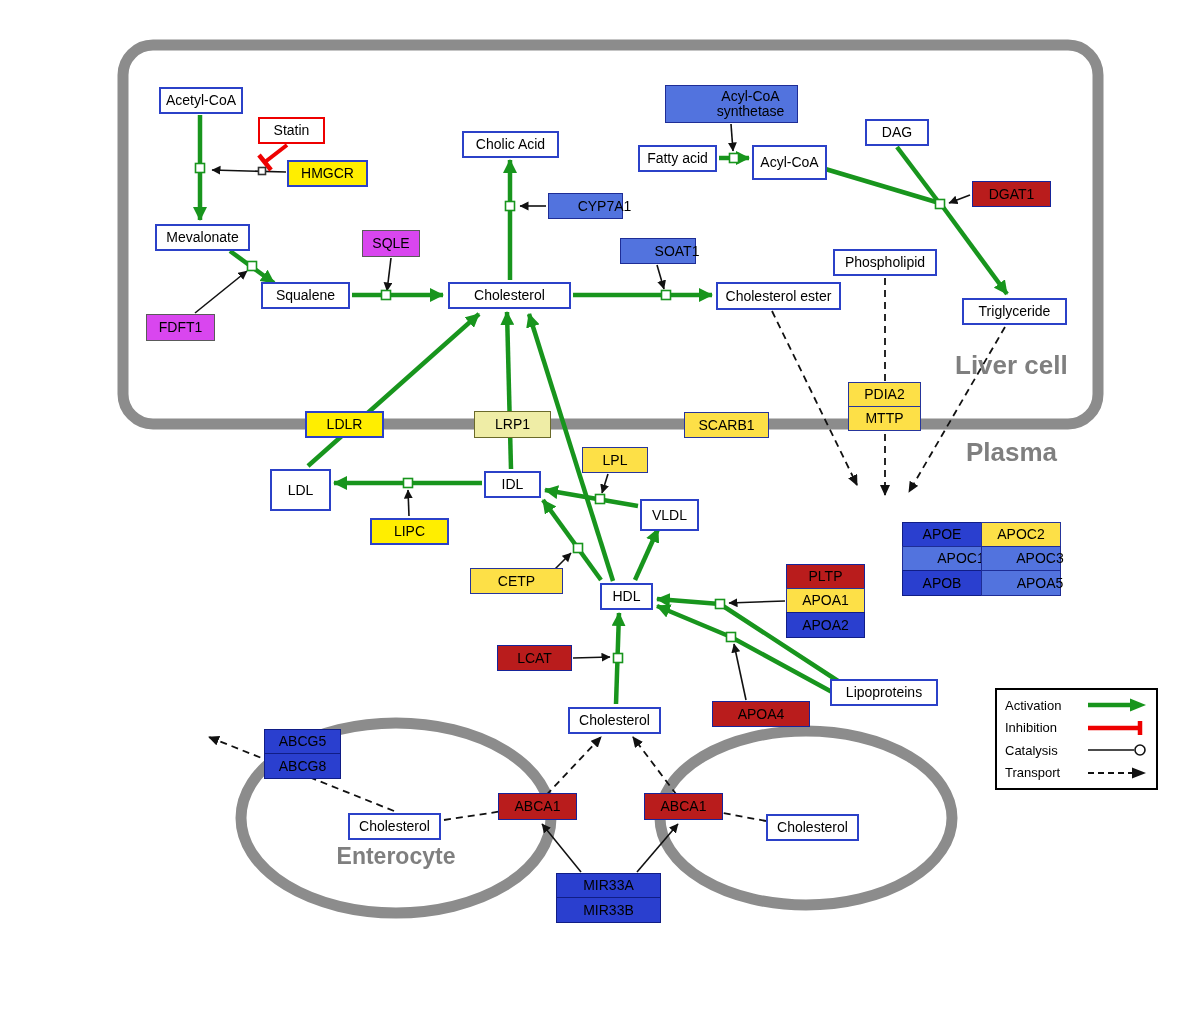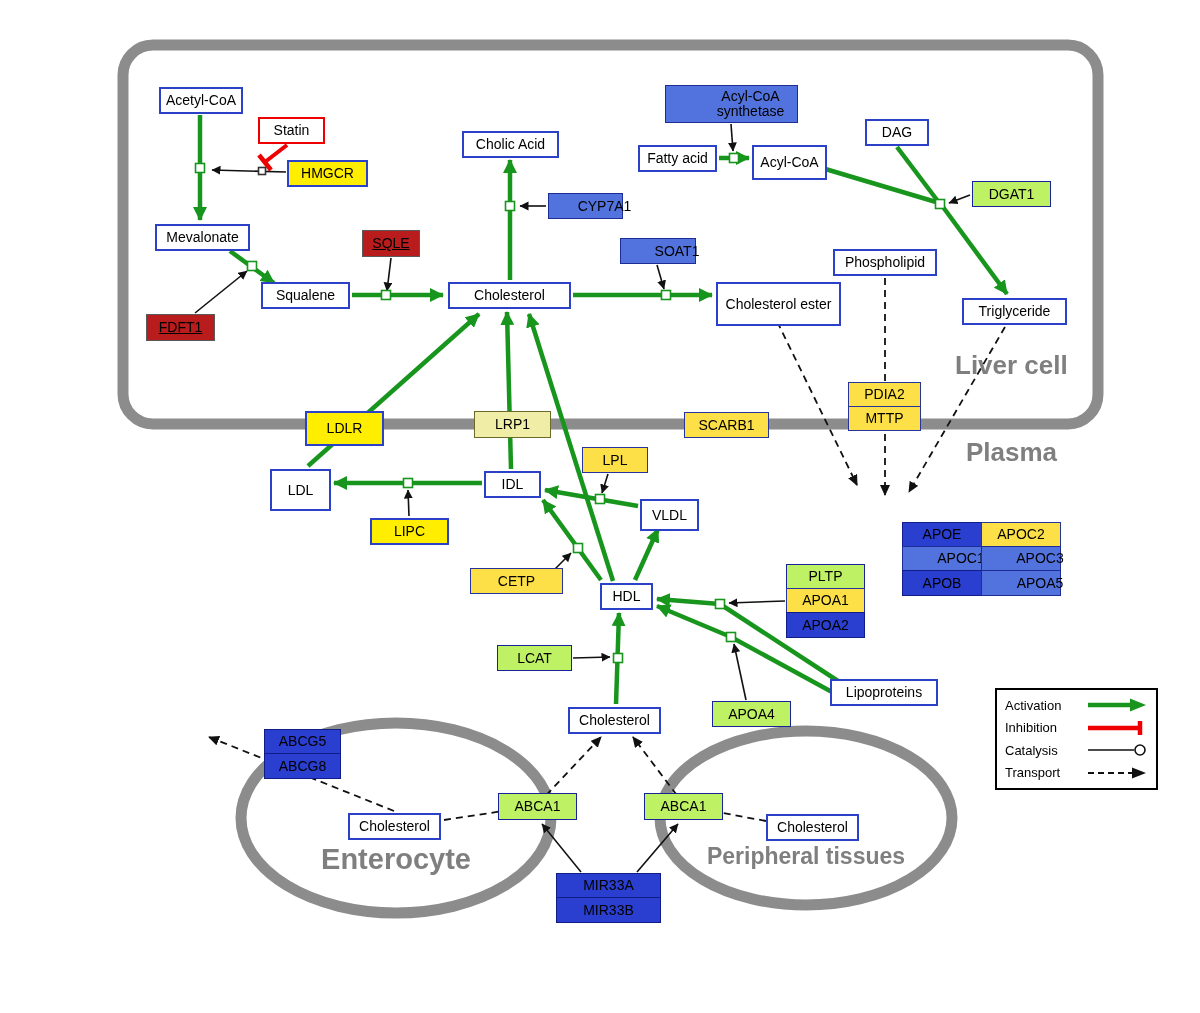--- a/index.html
+++ b/index.html
@@ -8,30 +8,30 @@
     font-family:"Liberation Sans","DejaVu Sans",sans-serif;
   }
   svg.edges{position:absolute;left:0;top:0;}
   .node{
     position:absolute;box-sizing:border-box;display:flex;align-items:center;justify-content:center;
     text-align:center;font-size:14px;line-height:1.05;color:#000;background:#fff;
     border:2px solid #2b41c8;padding:0 2px;
   }
   .drug{border-color:#ee0000;border-width:2.5px;}
   .yellow{background:#ffee00;border:2px solid #2b41c8;}
-  .paleyellow{background:#b91c1c;border:1.5px solid #5a5a5a;text-decoration:underline;}
+  .paleyellow{background:#d946ef;border:1.5px solid #5a5a5a;}
   .lyellow{background:#efeda6;border:1.5px solid #6a6a2a;}
   .lblue{background:#fde047;border:1.5px solid #26359b;}
   .mblue{background:#5273de;border:1.5px solid #1e2d96;padding-left:40px;}
-  .sblue{background:#bef264;border:1.5px solid #16249a;}
+  .sblue{background:#b91c1c;border:1.5px solid #16249a;}
   .dblue{background:#2a3fcf;border:1.5px solid #101d86;}
   .complabel{position:absolute;color:#7f7f7f;font-weight:bold;}
   .lbl-liver{left:955px;top:350px;font-size:26px;}
   .lbl-plasma{left:966px;top:437px;font-size:26px;}
-  .lbl-enterocyte{left:296px;top:843px;width:200px;text-align:center;font-size:29px;}
+  .lbl-enterocyte{left:296px;top:843px;width:200px;text-align:center;font-size:23px;}
   .lbl-peripheral{left:666px;top:843px;width:280px;text-align:center;font-size:23px;}
   .legend{
     position:absolute;left:995px;top:688px;width:163px;height:102px;box-sizing:border-box;
     border:2px solid #000;background:#fff;padding:7px 8px;display:flex;flex-direction:column;justify-content:space-between;
   }
   .legend-row{display:flex;align-items:center;justify-content:space-between;font-size:13px;color:#000;}
   .legend-row svg{flex:0 0 auto;}
 </style>
 </head>
 <body>
@@ -133,47 +133,47 @@
   <div class="node drug" style="left:258px;top:117px;width:67px;height:27px">Statin</div>
   <div class="node yellow" style="left:287px;top:160px;width:81px;height:27px">HMGCR</div>
   <div class="node" style="left:155px;top:224px;width:95px;height:27px">Mevalonate</div>
   <div class="node paleyellow" style="left:362px;top:230px;width:58px;height:27px">SQLE</div>
   <div class="node paleyellow" style="left:146px;top:314px;width:69px;height:27px">FDFT1</div>
   <div class="node" style="left:261px;top:282px;width:89px;height:27px">Squalene</div>
   <div class="node" style="left:448px;top:282px;width:123px;height:27px">Cholesterol</div>
   <div class="node" style="left:462px;top:131px;width:97px;height:27px">Cholic Acid</div>
   <div class="node mblue" style="left:548px;top:193px;width:75px;height:26px">CYP7A1</div>
   <div class="node mblue" style="left:620px;top:238px;width:76px;height:26px">SOAT1</div>
-  <div class="node" style="left:716px;top:282px;width:125px;height:44px">Cholesterol ester</div>
+  <div class="node" style="left:716px;top:282px;width:125px;height:28px">Cholesterol ester</div>
   <div class="node mblue" style="left:665px;top:85px;width:133px;height:38px">Acyl-CoA synthetase</div>
   <div class="node" style="left:638px;top:145px;width:79px;height:27px">Fatty acid</div>
   <div class="node" style="left:752px;top:145px;width:75px;height:35px">Acyl-CoA</div>
   <div class="node" style="left:865px;top:119px;width:64px;height:27px">DAG</div>
   <div class="node sblue" style="left:972px;top:181px;width:79px;height:26px">DGAT1</div>
   <div class="node" style="left:833px;top:249px;width:104px;height:27px">Phospholipid</div>
   <div class="node" style="left:962px;top:298px;width:105px;height:27px">Triglyceride</div>
   <div class="node lblue" style="left:848px;top:382px;width:73px;height:25px">PDIA2</div>
   <div class="node lblue" style="left:848px;top:406px;width:73px;height:25px">MTTP</div>
 
-  <div class="node yellow" style="left:305px;top:411px;width:79px;height:35px">LDLR</div>
+  <div class="node yellow" style="left:305px;top:411px;width:79px;height:27px">LDLR</div>
   <div class="node lyellow" style="left:474px;top:411px;width:77px;height:27px">LRP1</div>
   <div class="node lblue" style="left:684px;top:412px;width:85px;height:26px">SCARB1</div>
 
   <div class="node" style="left:270px;top:469px;width:61px;height:42px">LDL</div>
   <div class="node" style="left:484px;top:471px;width:57px;height:27px">IDL</div>
   <div class="node lblue" style="left:582px;top:447px;width:66px;height:26px">LPL</div>
   <div class="node" style="left:640px;top:499px;width:59px;height:32px">VLDL</div>
   <div class="node yellow" style="left:370px;top:518px;width:79px;height:27px">LIPC</div>
   <div class="node lblue" style="left:470px;top:568px;width:93px;height:26px">CETP</div>
   <div class="node" style="left:600px;top:583px;width:53px;height:27px">HDL</div>
   <div class="node sblue" style="left:786px;top:564px;width:79px;height:25px">PLTP</div>
   <div class="node lblue" style="left:786px;top:588px;width:79px;height:25px">APOA1</div>
   <div class="node dblue" style="left:786px;top:612px;width:79px;height:26px">APOA2</div>
   <div class="node sblue" style="left:497px;top:645px;width:75px;height:26px">LCAT</div>
-  <div class="node sblue" style="left:712px;top:701px;width:79px;height:26px">APOA4</div>
+  <div class="node sblue" style="left:712px;top:701px;width:98px;height:26px">APOA4</div>
   <div class="node" style="left:830px;top:679px;width:108px;height:27px">Lipoproteins</div>
 
   <div class="node dblue" style="left:902px;top:522px;width:80px;height:25px">APOE</div>
   <div class="node lblue" style="left:981px;top:522px;width:80px;height:25px">APOC2</div>
   <div class="node mblue" style="left:902px;top:546px;width:80px;height:25px">APOC1</div>
   <div class="node mblue" style="left:981px;top:546px;width:80px;height:25px">APOC3</div>
   <div class="node dblue" style="left:902px;top:570px;width:80px;height:26px">APOB</div>
   <div class="node mblue" style="left:981px;top:570px;width:80px;height:26px">APOA5</div>
 
   <div class="node" style="left:568px;top:707px;width:93px;height:27px">Cholesterol</div>
@@ -183,21 +183,20 @@
   <div class="node" style="left:348px;top:813px;width:93px;height:27px">Cholesterol</div>
   <div class="node sblue" style="left:498px;top:793px;width:79px;height:27px">ABCA1</div>
   <div class="node sblue" style="left:644px;top:793px;width:79px;height:27px">ABCA1</div>
   <div class="node" style="left:766px;top:814px;width:93px;height:27px">Cholesterol</div>
   <div class="node dblue" style="left:556px;top:873px;width:105px;height:25px">MIR33A</div>
   <div class="node dblue" style="left:556px;top:897px;width:105px;height:26px">MIR33B</div>
 
   <div class="complabel lbl-liver">Liver cell</div>
   <div class="complabel lbl-plasma">Plasma</div>
   <div class="complabel lbl-enterocyte">Enterocyte</div>
-  <div class="complabel lbl-peripheral">Peripheral tissues</div>
 
   <div class="legend">
     <div class="legend-row">
       <span>Activation</span>
       <svg width="62" height="16">
         <line x1="2" y1="8" x2="44" y2="8" stroke="#18951d" stroke-width="4.5"></line>
         <path d="M44,1.5 L60,8 L44,14.5 Z" fill="#18951d"></path>
       </svg>
     </div>
     <div class="legend-row">

